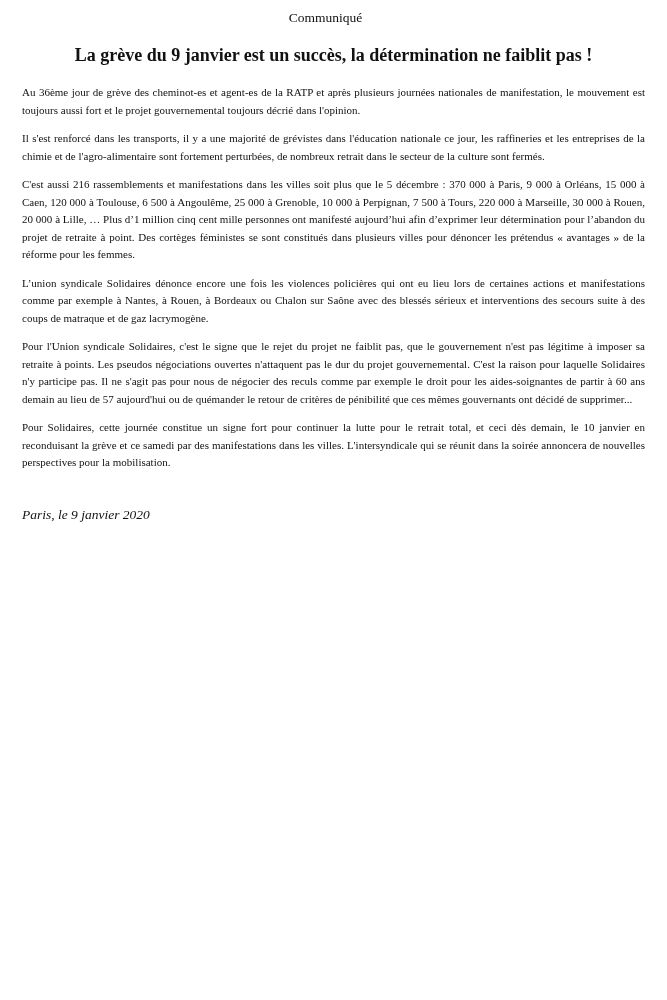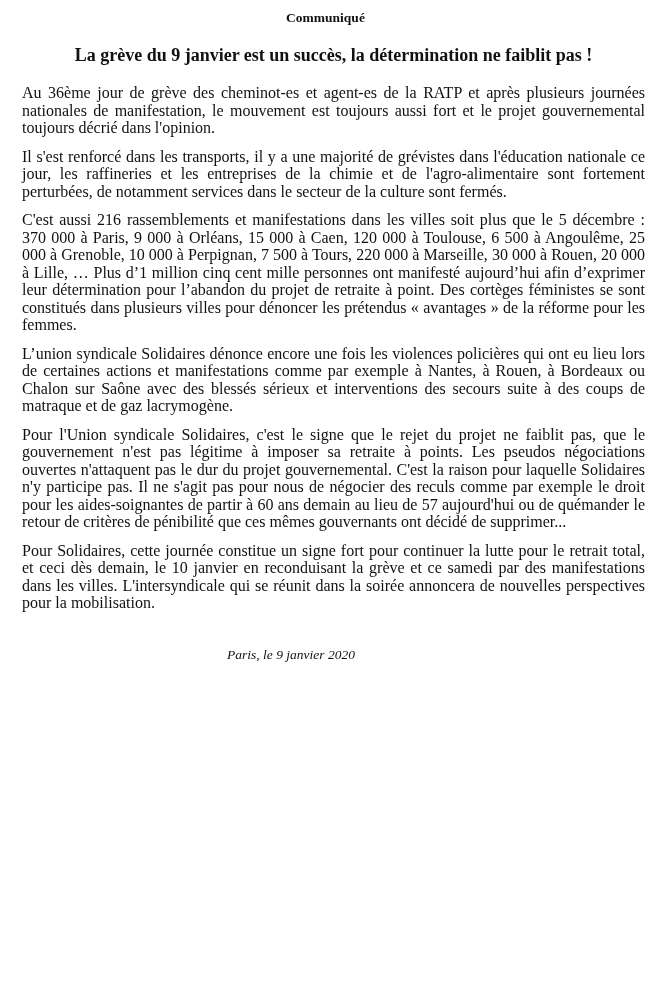--- a/index.html
+++ b/index.html
@@ -69,65 +69,65 @@
     text-align: center;
     font-size: 13px;
     line-height: 16px;
     color: #111111;
   }
 
   
   .kicker {
     margin: 10px 16px 0 0;
     text-align: center;
-    font-weight: bold;
+    font-weight: normal;
     font-size: 13.5px;
     line-height: 16px;
   }
   .title {
     margin: 18px 22px 8px 22px;
     text-align: center;
     font-weight: bold;
     font-size: 18px;
     line-height: 22px;
   }
 
   
   .body-text {
     margin: 18px 22px 0 22px;
   }
   .body-text p {
     margin: 0 0 11px 0;
-    font-size: 16px;
+    font-size: 11px;
     line-height: 17.5px;
     text-align: justify;
   }
 
   .dateline {
     margin: 34px 22px 0 22px;
     padding-right: 85px;
-    text-align: center;
+    text-align: left;
     font-style: italic;
     font-size: 13.5px;
     line-height: 17px;
   }
 </style>
 </head>
 <body>
 
 <div class="page">
 
 
   <div class="kicker">Communiqué</div>
 
   <h1 class="title">La grève du 9 janvier est un succès, la détermination ne faiblit pas !</h1>
 
   <div class="body-text">
     <p>Au 36ème jour de grève des cheminot-es et agent-es de la RATP et après plusieurs journées nationales de manifestation, le mouvement est toujours aussi fort et le projet gouvernemental toujours décrié dans l'opinion.</p>
-    <p>Il s'est renforcé dans les transports, il y a une majorité de grévistes dans l'éducation nationale ce jour, les raffineries et les entreprises de la chimie et de l'agro-alimentaire sont fortement perturbées, de notamment services dans le secteur de la culture sont fermés.</p>
+    <p>Il s'est renforcé dans les transports, il y a une majorité de grévistes dans l'éducation nationale ce jour, les raffineries et les entreprises de la chimie et de l'agro-alimentaire sont fortement perturbées, de nombreux retrait dans le secteur de la culture sont fermés.</p>
     <p>C'est aussi 216 rassemblements et manifestations dans les villes soit plus que le 5 décembre : 370 000 à Paris, 9 000 à Orléans, 15 000 à Caen, 120 000 à Toulouse, 6 500 à Angoulême, 25 000 à Grenoble, 10 000 à Perpignan, 7 500 à Tours, 220 000 à Marseille, 30 000 à Rouen, 20 000 à Lille, … Plus d’1 million cinq cent mille personnes ont manifesté aujourd’hui afin d’exprimer leur détermination pour l’abandon du projet de retraite à point. Des cortèges féministes se sont constitués dans plusieurs villes pour dénoncer les prétendus « avantages » de la réforme pour les femmes.</p>
     <p>L’union syndicale Solidaires dénonce encore une fois les violences policières qui ont eu lieu lors de certaines actions et manifestations comme par exemple à Nantes, à Rouen, à Bordeaux ou Chalon sur Saône avec des blessés sérieux et interventions des secours suite à des coups de matraque et de gaz lacrymogène.</p>
     <p>Pour l'Union syndicale Solidaires, c'est le signe que le rejet du projet ne faiblit pas, que le gouvernement n'est pas légitime à imposer sa retraite à points. Les pseudos négociations ouvertes n'attaquent pas le dur du projet gouvernemental. C'est la raison pour laquelle Solidaires n'y participe pas. Il ne s'agit pas pour nous de négocier des reculs comme par exemple le droit pour les aides-soignantes de partir à 60 ans demain au lieu de 57 aujourd'hui ou de quémander le retour de critères de pénibilité que ces mêmes gouvernants ont décidé de supprimer...</p>
     <p>Pour Solidaires, cette journée constitue un signe fort pour continuer la lutte pour le retrait total, et ceci dès demain, le 10 janvier en reconduisant la grève et ce samedi par des manifestations dans les villes. L'intersyndicale qui se réunit dans la soirée annoncera de nouvelles perspectives pour la mobilisation.</p>
   </div>
 
   <div class="dateline">Paris, le 9 janvier 2020</div>
 
 </div>
 

